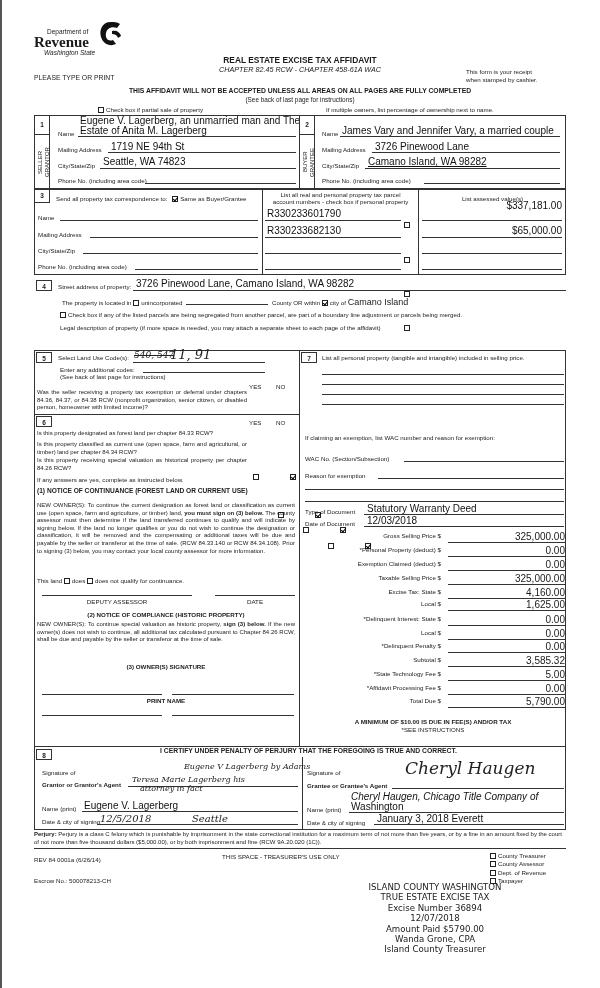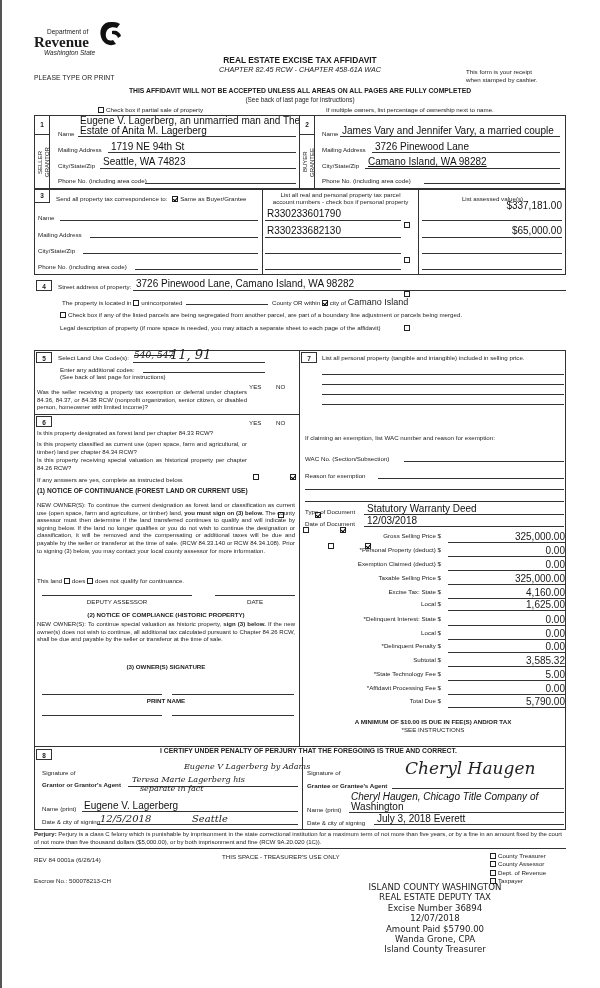--- a/index.html
+++ b/index.html
@@ -326,40 +326,40 @@
 
 <div class="box" style="left:34px;top:746px;width:532px;height:84px;"></div>
 <div class="num" style="left:36px;top:749px;">8</div>
 <div class="abs lbl b" style="left:160px;top:747px;font-size:6.8px;">I CERTIFY UNDER PENALTY OF PERJURY THAT THE FOREGOING IS TRUE AND CORRECT.</div>
 <div class="abs" style="left:302px;top:757px;width:1px;height:73px;background:#333;"></div>
 
 <div class="abs lbl" style="left:42px;top:769px;">Signature of</div>
 <div class="abs lbl b" style="left:42px;top:781px;">Grantor or Grantor's Agent</div>
 <div class="abs hand" style="left:137px;top:762px;font-size:8px;margin-left:47px;">Eugene V Lagerberg by Adams</div>
 <div class="abs hand" style="left:132px;top:775px;font-size:8px;">Teresa Marie Lagerberg his</div>
-<div class="abs hand" style="left:140px;top:784px;font-size:8px;">separate in fact</div>
+<div class="abs hand" style="left:140px;top:784px;font-size:8px;">attorney in fact</div>
 <div class="line" style="left:128px;top:786px;width:170px;"></div>
 <div class="abs lbl" style="left:42px;top:805px;">Name (print)</div>
 <div class="abs val" style="left:84px;top:800px;">Eugene V. Lagerberg</div>
 <div class="line" style="left:82px;top:811px;width:216px;"></div>
 <div class="abs lbl" style="left:42px;top:818px;">Date &amp; city of signing</div>
 <div class="abs hand" style="left:100px;top:813px;font-size:10px;">12/5/2018</div>
 <div class="abs hand" style="left:192px;top:813px;font-size:10px;font-style:italic;">Seattle</div>
 <div class="line" style="left:97px;top:824px;width:201px;"></div>
 
 <div class="abs lbl" style="left:307px;top:769px;">Signature of</div>
 <div class="abs lbl b" style="left:307px;top:782px;">Grantee or Grantee's Agent</div>
 <div class="abs hand" style="left:405px;top:758px;font-size:17px;">Cheryl Haugen</div>
 <div class="line" style="left:392px;top:788px;width:172px;"></div>
 <div class="abs val" style="left:351px;top:791px;font-style:italic;">Cheryl Haugen, Chicago Title Company of</div>
 <div class="abs lbl" style="left:307px;top:806px;">Name (print)</div>
 <div class="abs val" style="left:351px;top:801px;">Washington</div>
 <div class="line" style="left:349px;top:812px;width:215px;"></div>
 <div class="abs lbl" style="left:307px;top:819px;">Date &amp; city of signing</div>
-<div class="abs val" style="left:377px;top:813px;">July 3, 2018 Everett</div>
+<div class="abs val" style="left:377px;top:813px;">January 3, 2018 Everett</div>
 <div class="line" style="left:374px;top:824px;width:190px;"></div>
 
 
 <div class="abs para" style="left:34px;top:831px;width:532px;text-align:left;">
   <span class="b">Perjury:</span>
   <span>Perjury is a class C felony which is punishable by imprisonment in the state correctional institution for a maximum term of not more than five years, or by a fine in an amount fixed by the court of not more than five thousand dollars ($5,000.00), or by both imprisonment and fine (RCW 9A.20.020 (1C)).</span>
 </div>
 <div class="abs" style="left:34px;top:848px;width:532px;height:1px;background:#333;"></div>
 
 
@@ -369,21 +369,21 @@
 <div class="abs lbl" style="left:490px;top:852px;line-height:8.4px;">
   <div><span class="cb"></span><span>County Treasurer</span></div>
   <div><span class="cb"></span><span>County Assessor</span></div>
   <div><span class="cb"></span><span>Dept. of Revenue</span></div>
   <div><span class="cb"></span><span>Taxpayer</span></div>
 </div>
 
 
 <div class="abs stamp" style="left:360px;top:882px;width:150px;">
   <div>ISLAND COUNTY WASHINGTON</div>
-  <div>REAL ESTATE DEPUTY TAX</div>
+  <div>TRUE ESTATE EXCISE TAX</div>
   <div>Excise Number 36894</div>
   <div>12/07/2018</div>
   <div>Amount Paid $5790.00</div>
   <div>Wanda Grone, CPA</div>
   <div>Island County Treasurer</div>
 </div>
 
 
 
 

